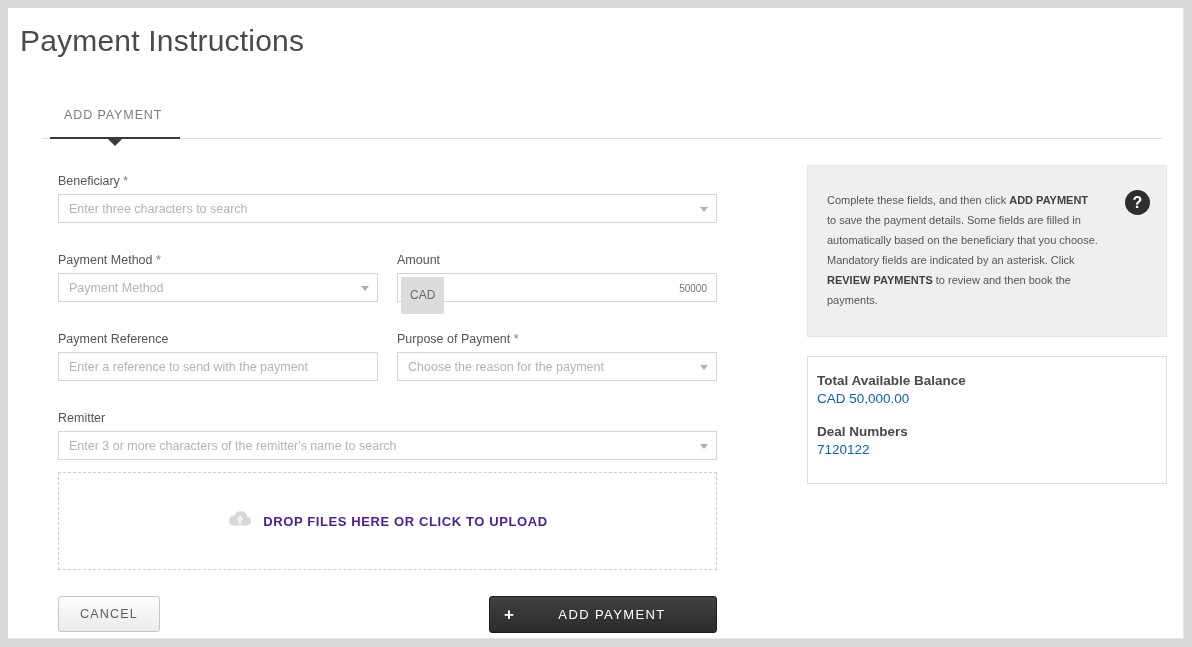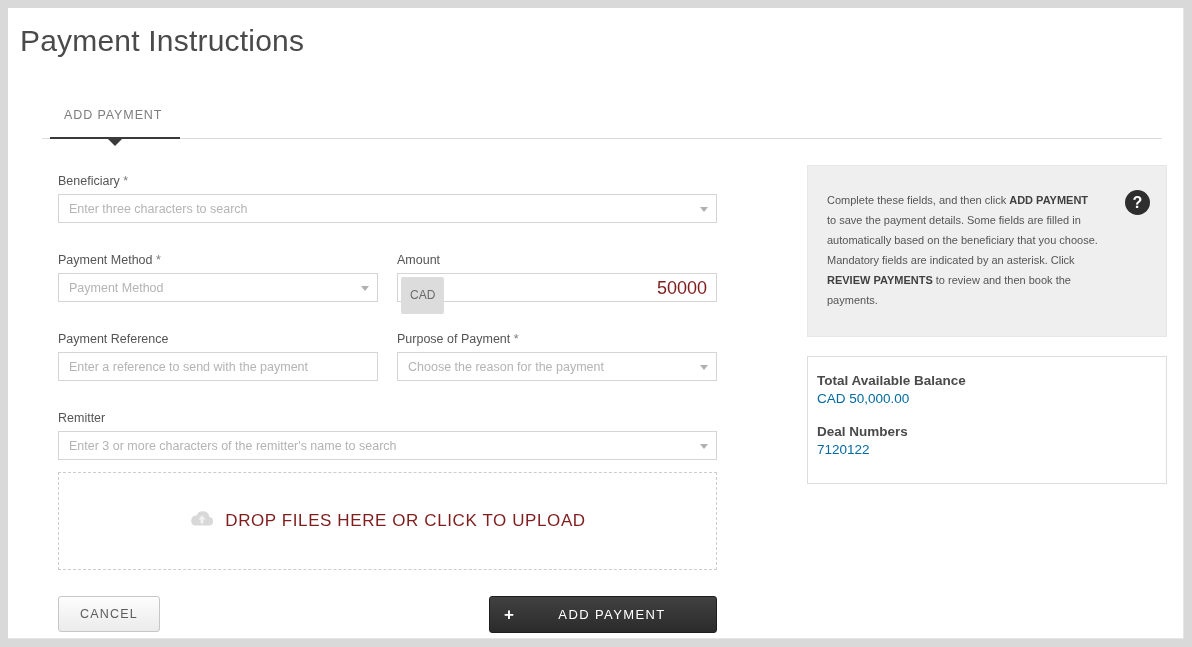--- a/index.html
+++ b/index.html
@@ -152,46 +152,46 @@
     background: #dcdcdc;
     color: #6b6b6b;
     font-size: 12px;
     border-radius: 2px;
   }
   .amount-val {
     position: absolute;
     right: 9px;
     top: 50%;
     transform: translateY(-50%);
-    font-size: 18px;
-    color: #7f1d1d;
+    font-size: 10px;
+    color: #737373;
   }
 
   .gap-row { height: 22px; }
 
   
   .dropzone {
     position: absolute;
     left: 50px;
     top: 464px;
     width: 659px;
     height: 98px;
     border: 1px dashed #cccccc;
     box-sizing: border-box;
     display: flex;
     align-items: center;
     justify-content: center;
     gap: 10px;
   }
   .cloud-icon { display: block; }
   .dropzone-label {
-    font-size: 17px;
-    font-weight: normal;
+    font-size: 13px;
+    font-weight: bold;
     letter-spacing: 0.6px;
-    color: #7f1d1d;
+    color: #4c1d95;
   }
 
   
   .btn-cancel {
     position: absolute;
     left: 50px;
     top: 588px;
     width: 102px;
     height: 36px;
     border: 1px solid #c6c6c6;

